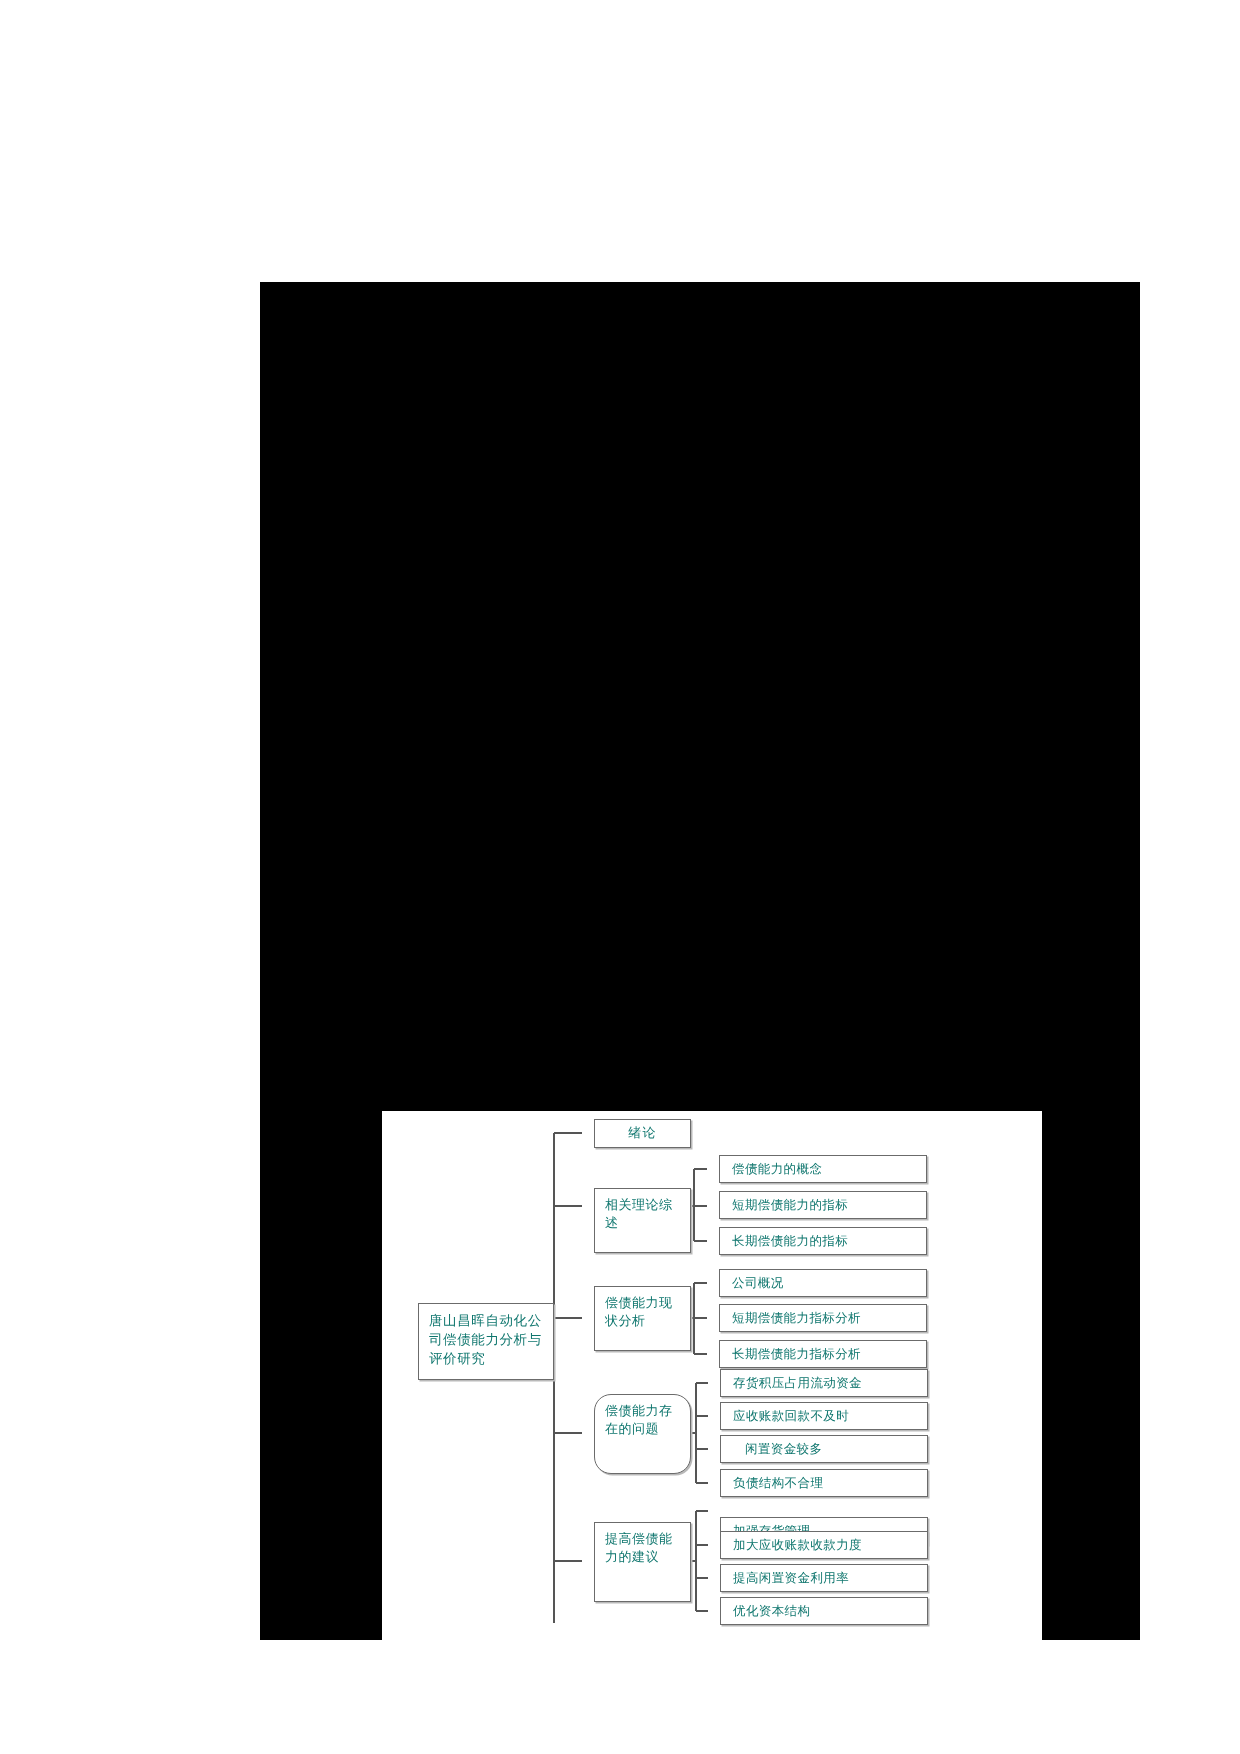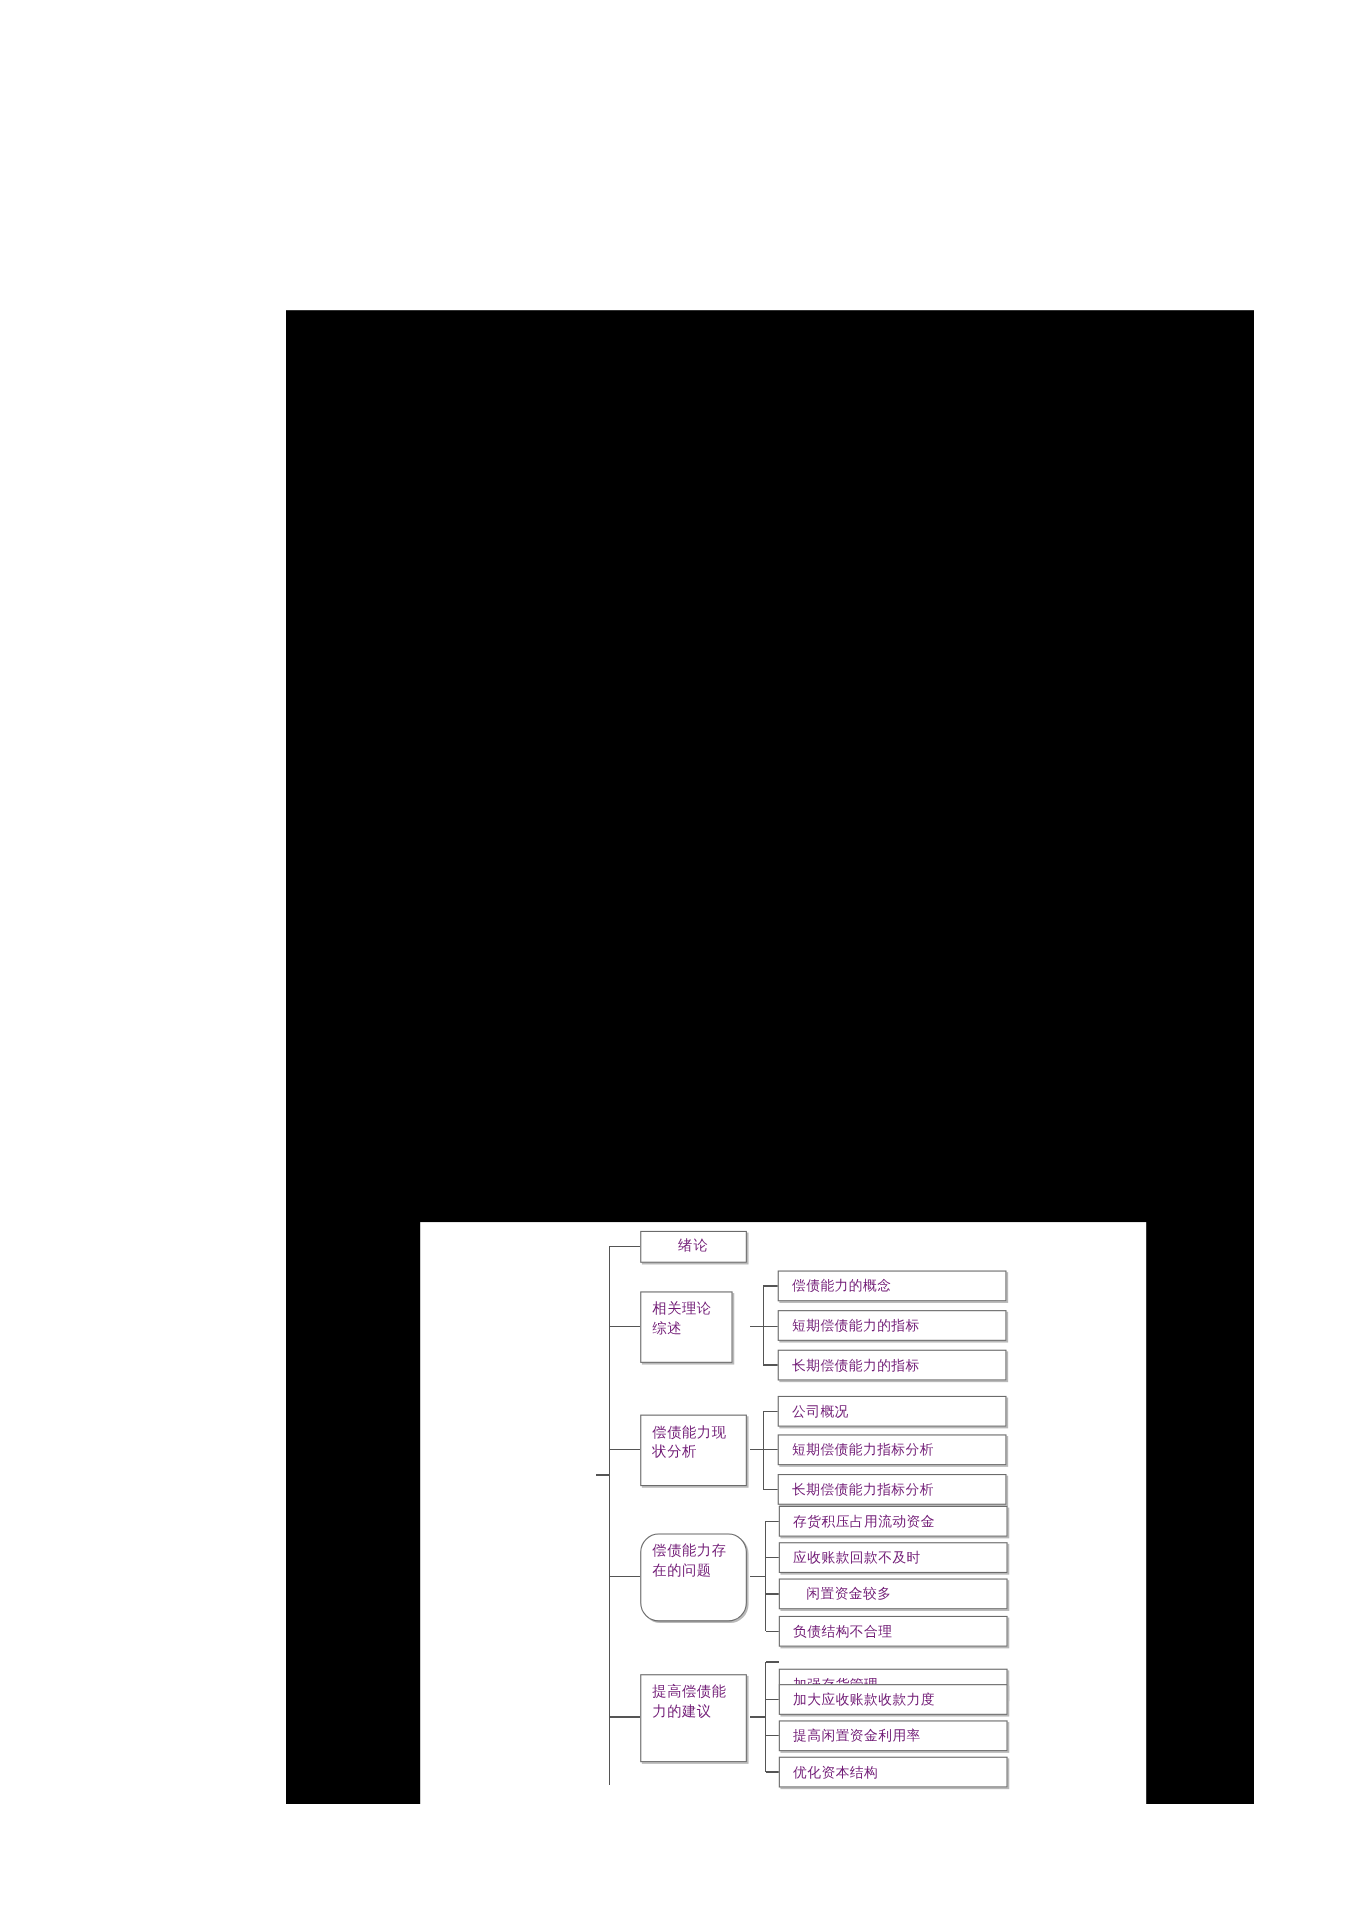--- a/index.html
+++ b/index.html
@@ -49,23 +49,24 @@
     top: 0;
     width: 660px;
     height: 529px;
   }
   .node-box {
     position: absolute;
     box-sizing: border-box;
     background: #ffffff;
     border: 1px solid #6b6b6b;
     box-shadow: 1.5px 1.5px 0 0 #b9b9b9;
-    color: #701a75;
+    color: #0f766e;
     font-family: "DejaVu Serif", "Liberation Serif", serif;
     line-height: 1.42;
+    margin-left: 12px;
   }
   .node-root {
     font-size: 13.5px;
     padding: 7px 9px 7px 10px;
     letter-spacing: 0.6px;
     text-align: left;
   }
   .node-branch {
     font-size: 13px;
     padding: 7px 8px 7px 10px;
@@ -136,26 +137,29 @@
       <path class="connector" d="M314 372 L326 372"></path>
 
       <path class="connector" d="M300 450 L314 450"></path>
       <path class="connector" d="M314 400 L314 500"></path>
       <path class="connector" d="M314 400 L326 400"></path>
       <path class="connector" d="M314 434 L326 434"></path>
       <path class="connector" d="M314 467 L326 467"></path>
       <path class="connector" d="M314 500 L326 500"></path>
     </svg>
 
+    <div class="node-box node-root" style="left:24px; top:192px; width:136px; height:77px;">
+      <span>唐山昌晖自动化公司偿债能力分析与评价研究</span>
+    </div>
 
     <div class="node-box node-branch center-1" style="left:200px; top:8px; width:97px; height:29px;">
       <span>绪论</span>
     </div>
 
-    <div class="node-box node-branch" style="left:200px; top:63px; width:84px; height:65px;">
+    <div class="node-box node-branch" style="left:200px; top:77px; width:97px; height:65px;">
       <span>相关理论综述</span>
     </div>
     <div class="node-box node-leaf" style="left:325px; top:44px; width:208px; height:28px;">
       <span>偿债能力的概念</span>
     </div>
     <div class="node-box node-leaf" style="left:325px; top:80px; width:208px; height:28px;">
       <span>短期偿债能力的指标</span>
     </div>
     <div class="node-box node-leaf" style="left:325px; top:116px; width:208px; height:28px;">
       <span>长期偿债能力的指标</span>

